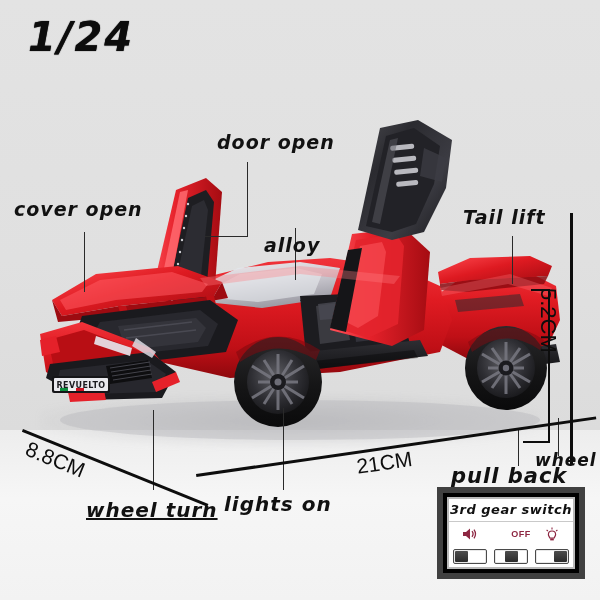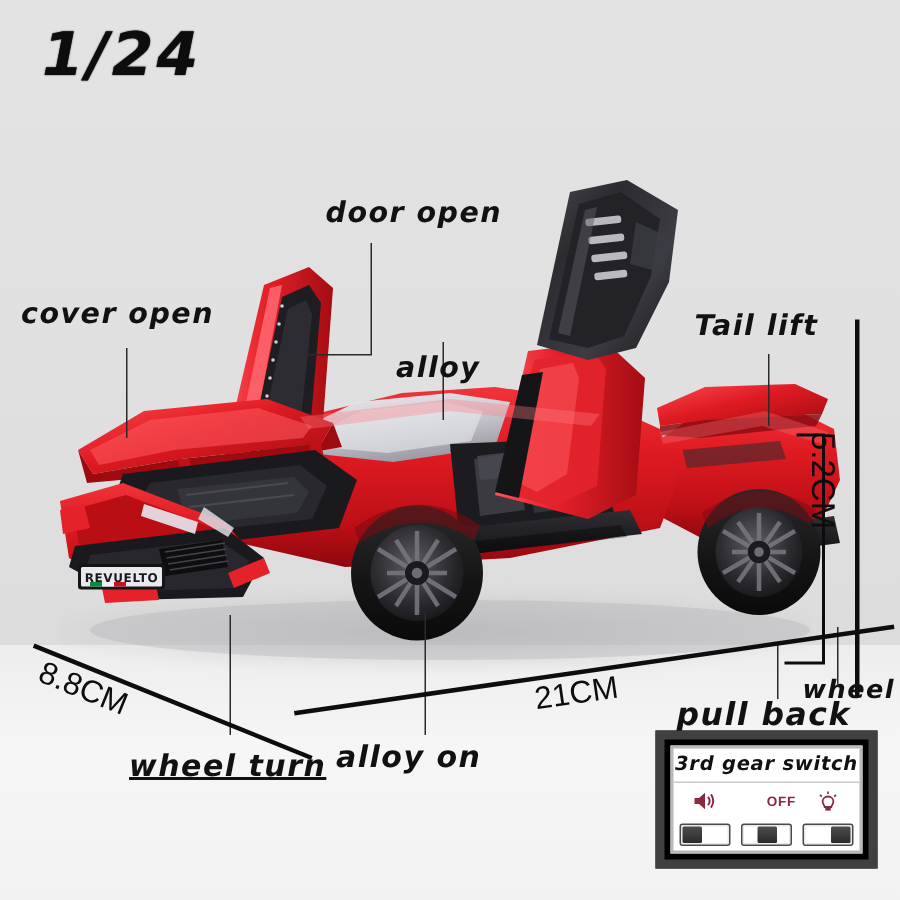--- a/index.html
+++ b/index.html
@@ -407,21 +407,21 @@
   <div class="lbl" style="left:181px; top:131px; font-size:19px;margin-left:36px;">door open</div>
 
   <div class="lbl" style="left:264px; top:198px; font-size:19px;margin-top:36px;">alloy</div>
 
   <div class="lbl" style="left:463px; top:206px; font-size:19px;text-align:right;">Tail lift</div>
 
   <div class="lbl" style="left:535px; top:450px; font-size:17px;">wheel</div>
 
   <div class="lbl" style="left:451px; top:464px; font-size:21px;">pull back</div>
 
-  <div class="lbl" style="left:224px; top:492px; font-size:20px;">alloy on</div>
+  <div class="lbl" style="left:224px; top:492px; font-size:20px;">lights on</div>
 
   <div class="lbl" style="left:86px; top:498px; font-size:20px;text-decoration:underline;">wheel turn</div>
 
   <div class="dim" style="left:561px; top:288px; transform-origin:0 0; transform:rotate(90deg); font-size:22px;">5.2CM</div>
 
   <div class="dim" style="left:31px; top:437px; transform-origin:0 0; transform:rotate(22deg); font-size:21px;">8.8CM</div>
 
   <div class="dim" style="left:355px; top:455px; transform-origin:0 0; transform:rotate(-8.2deg); font-size:21px;">21CM</div>
 
   <div class="panel">

